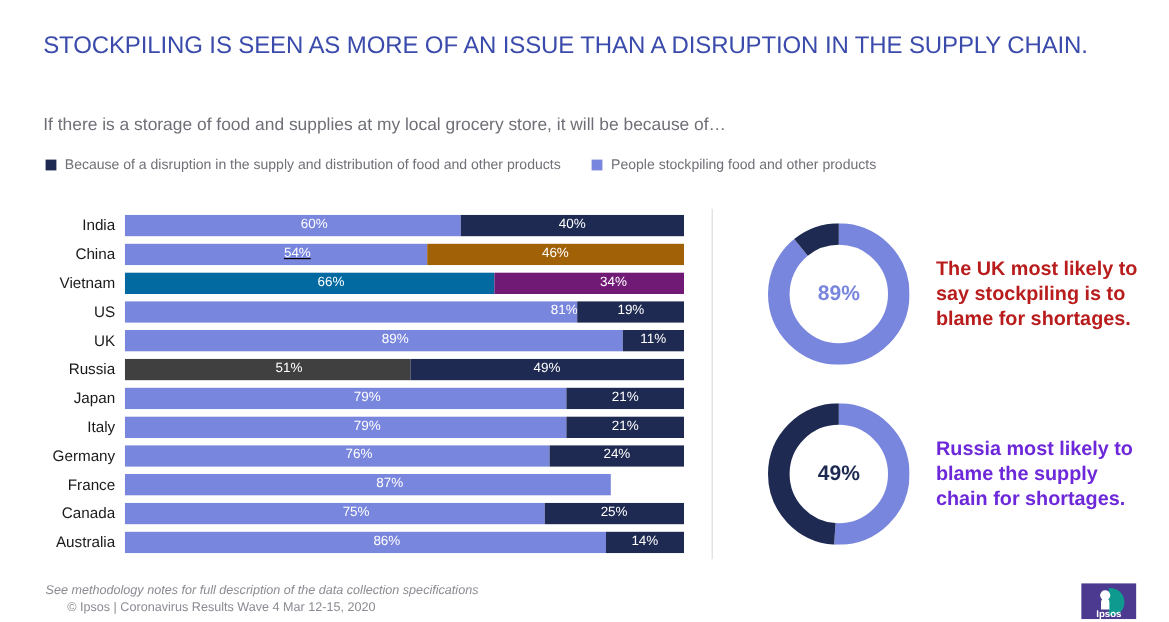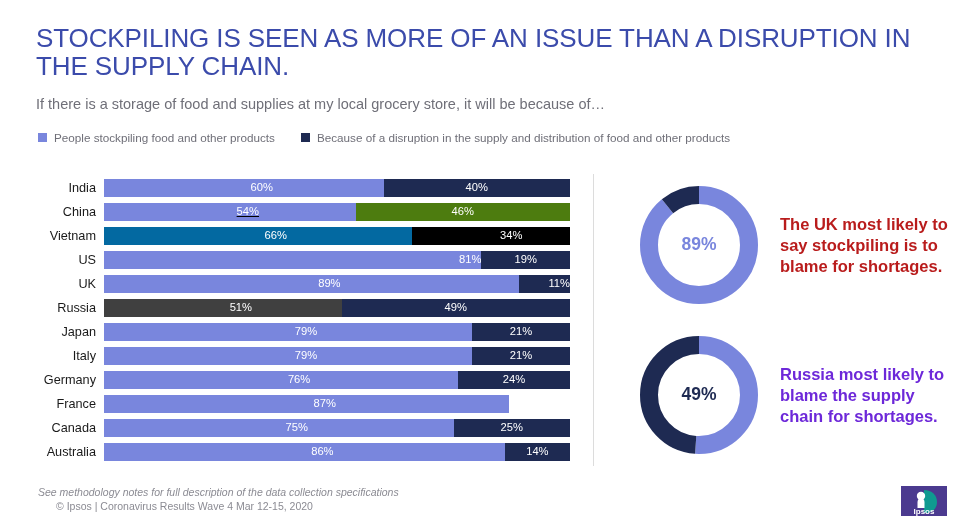--- a/index.html
+++ b/index.html
@@ -21,21 +21,21 @@
     width: 974px;
     height: 518px;
   }
 
   
   .title {
     position: absolute;
     left: 36px;
     top: 24px;
     width: 900px;
-    font-size: 26px;
+    font-size: 20px;
     line-height: 28px;
     font-weight: 400;
     color: #3b4bab;
     letter-spacing: -0.1px;
   }
 
   
   .subtitle {
     position: absolute;
     left: 36px;
@@ -204,59 +204,59 @@
 <body>
 
 <div class="slide">
 
   <div class="title">STOCKPILING IS SEEN AS MORE OF AN ISSUE THAN A DISRUPTION IN THE SUPPLY CHAIN.</div>
 
   <div class="subtitle">If there is a storage of food and supplies at my local grocery store, it will be because of…</div>
 
   <div class="legend">
     <div class="legend-item">
+      <span class="legend-swatch" style="background:#1e2a52"></span>
+      <span class="legend-label">Because of a disruption in the supply and distribution of food and other products</span>
+    </div>
+    <div class="legend-item">
       <span class="legend-swatch" style="background:#7986dd"></span>
       <span class="legend-label">People stockpiling food and other products</span>
     </div>
-    <div class="legend-item">
-      <span class="legend-swatch" style="background:#1e2a52"></span>
-      <span class="legend-label">Because of a disruption in the supply and distribution of food and other products</span>
-    </div>
   </div>
 
   <div class="chart" id="bar-chart">
       <div class="bar-row">
         <div class="row-label">India</div>
         <div class="bar-track">
           <div class="seg seg-a" style="width: 60%; background: rgb(121, 134, 221);">
             <span class="seg-val">60%</span>
           </div>
           <div class="seg seg-b" style="width: 40%; background: rgb(30, 42, 82);">
             <span class="seg-val">40%</span>
           </div>
         </div>
       </div>
       <div class="bar-row">
         <div class="row-label">China</div>
         <div class="bar-track">
           <div class="seg seg-a" style="width: 54%; background: rgb(121, 134, 221); text-decoration: underline;">
             <span class="seg-val">54%</span>
           </div>
-          <div class="seg seg-b" style="width: 46%; background: #4d7c0f;">
+          <div class="seg seg-b" style="width: 46%; background: #a16207;">
             <span class="seg-val">46%</span>
           </div>
         </div>
       </div>
       <div class="bar-row">
         <div class="row-label">Vietnam</div>
         <div class="bar-track">
           <div class="seg seg-a" style="width: 66%; background: #0369a1;">
             <span class="seg-val">66%</span>
           </div>
-          <div class="seg seg-b" style="width: 34%; background: #000000; padding-left: 41px;">
+          <div class="seg seg-b" style="width: 34%; background: #701a75; padding-left: 41px;">
             <span class="seg-val">34%</span>
           </div>
         </div>
       </div>
       <div class="bar-row">
         <div class="row-label">US</div>
         <div class="bar-track">
           <div class="seg seg-a" style="width: 81%; background: rgb(121, 134, 221); justify-content: flex-end;">
             <span class="seg-val">81%</span>
           </div>
@@ -264,21 +264,21 @@
             <span class="seg-val">19%</span>
           </div>
         </div>
       </div>
       <div class="bar-row">
         <div class="row-label">UK</div>
         <div class="bar-track">
           <div class="seg seg-a" style="width: 89%; background: rgb(121, 134, 221);">
             <span class="seg-val">89%</span>
           </div>
-          <div class="seg seg-b" style="width: 11%; background: rgb(30, 42, 82); justify-content: flex-end;">
+          <div class="seg seg-b" style="width: 11%; background: rgb(30, 42, 82);">
             <span class="seg-val">11%</span>
           </div>
         </div>
       </div>
       <div class="bar-row">
         <div class="row-label">Russia</div>
         <div class="bar-track">
           <div class="seg seg-a" style="width: 51%; background: #404040;">
             <span class="seg-val">51%</span>
           </div>

